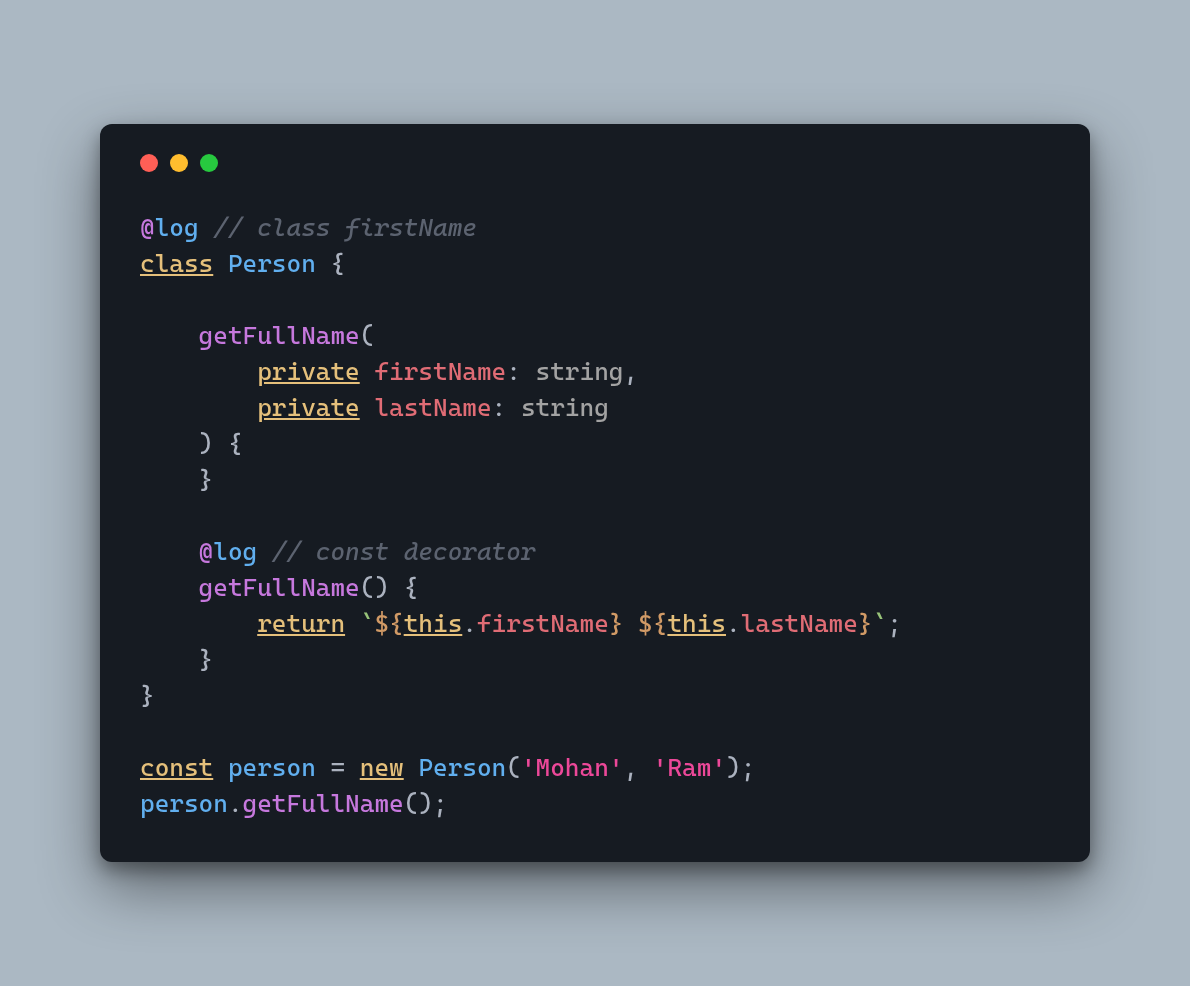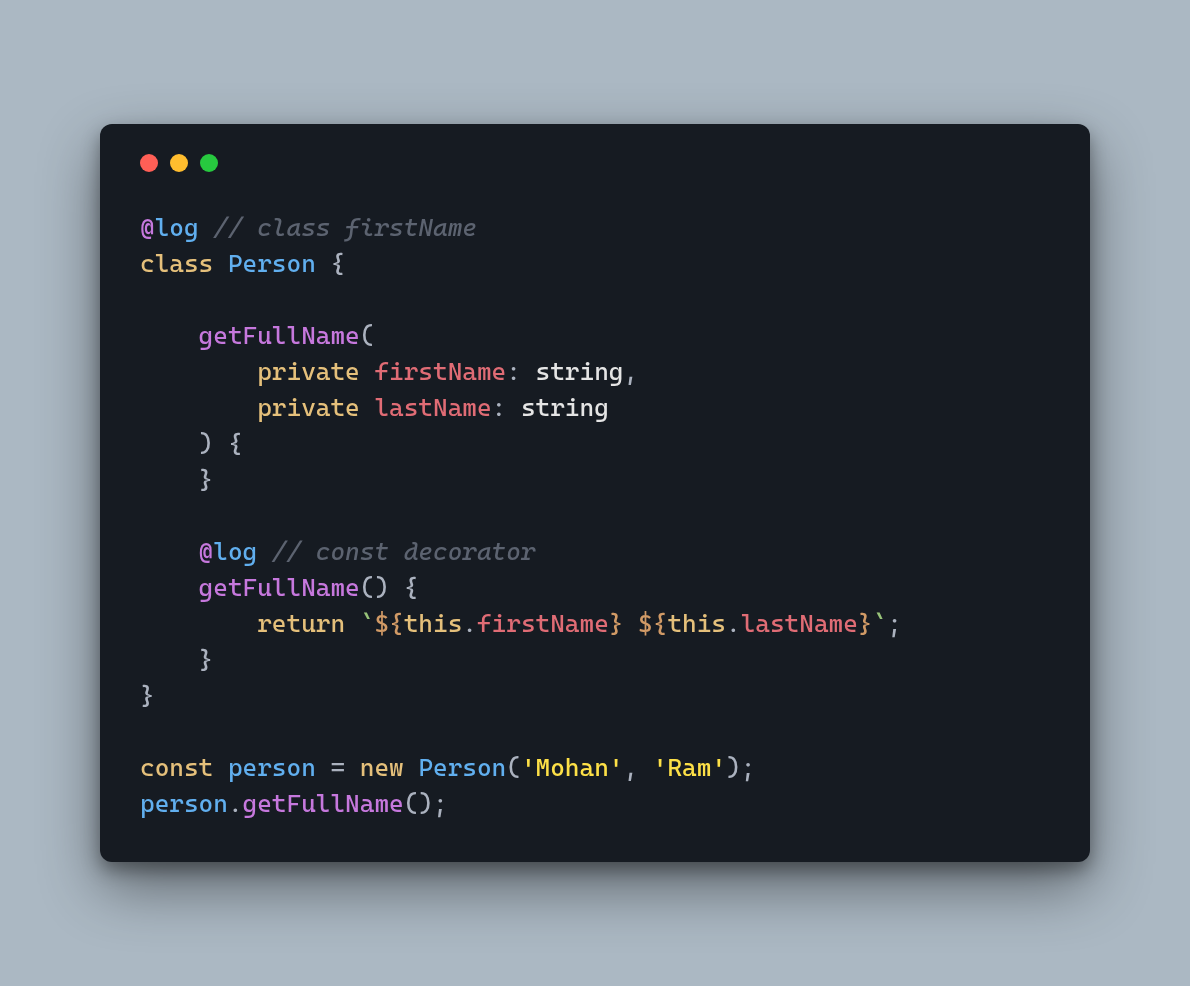--- a/index.html
+++ b/index.html
@@ -30,26 +30,26 @@
   pre.code {
     font-family: inherit;
     font-size: 25px;
     line-height: 1.44;
     white-space: pre;
     color: #c0c5ce;
   }
   .tok-at      { color: #c678dd; }          
   .tok-dec     { color: #61afef; text-align: right; }          
   .tok-comment { color: #5c6370; font-style: italic; }
-  .tok-keyword { color: #e5c07b; }          
+  .tok-keyword { color: #e5c07b; text-decoration: underline; }          
   .tok-class   { color: #61afef; }          
   .tok-method  { color: #c678dd; }          
   .tok-param   { color: #e06c75; }          
-  .tok-type    { color: #e5e5e5; }          
-  .tok-string  { color: #fde047; }          
+  .tok-type    { color: #a3a3a3; }          
+  .tok-string  { color: #ec4899; }          
   .tok-tmpl    { color: #98c379; }          
   .tok-interp  { color: #d19a66; }          
   .tok-var     { color: #61afef; }          
   .tok-prop    { color: #e06c75; }          
   .tok-punc    { color: #abb2bf; }          
 </style>
 </head>
 <body>
 
 <div class="window">

